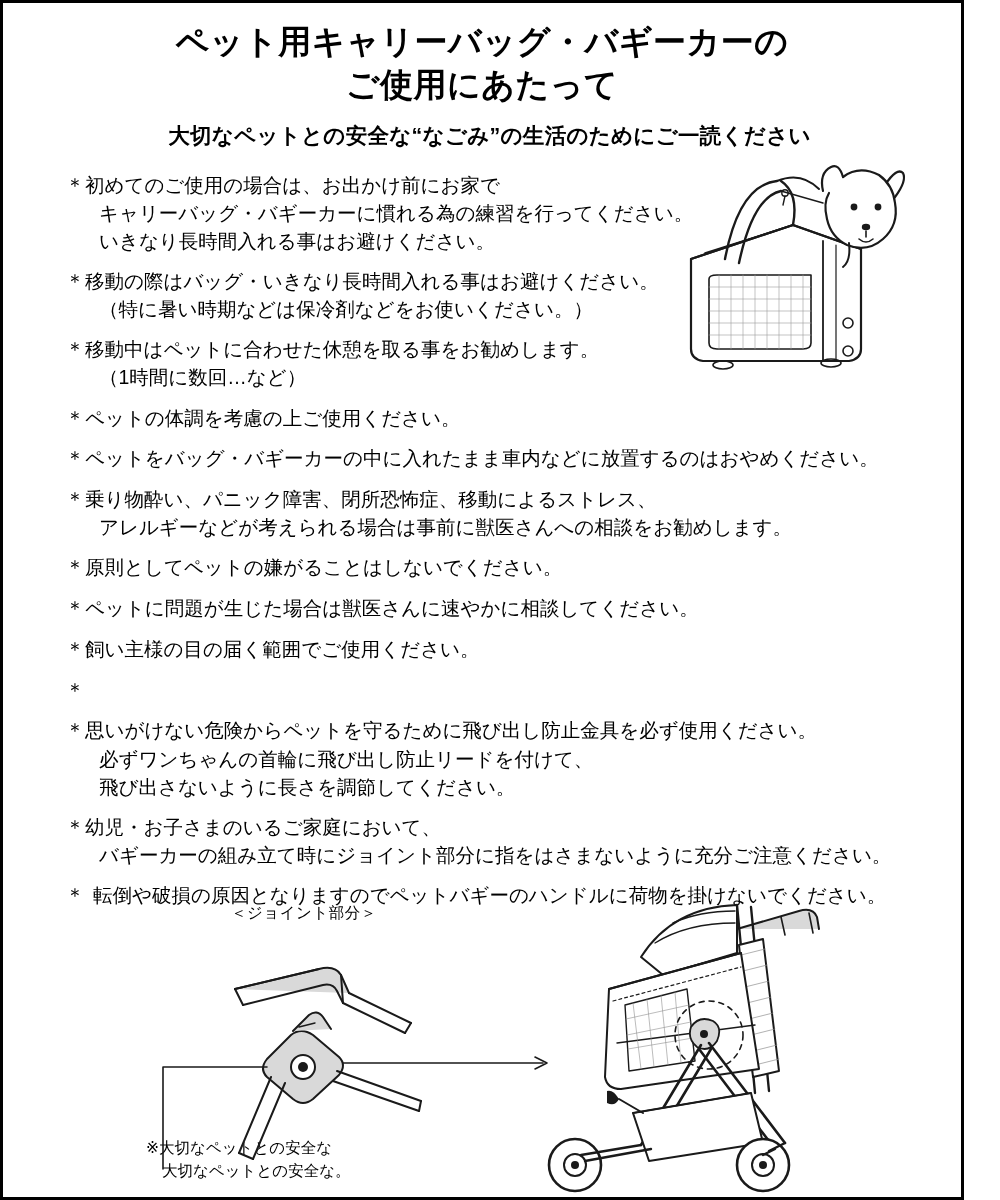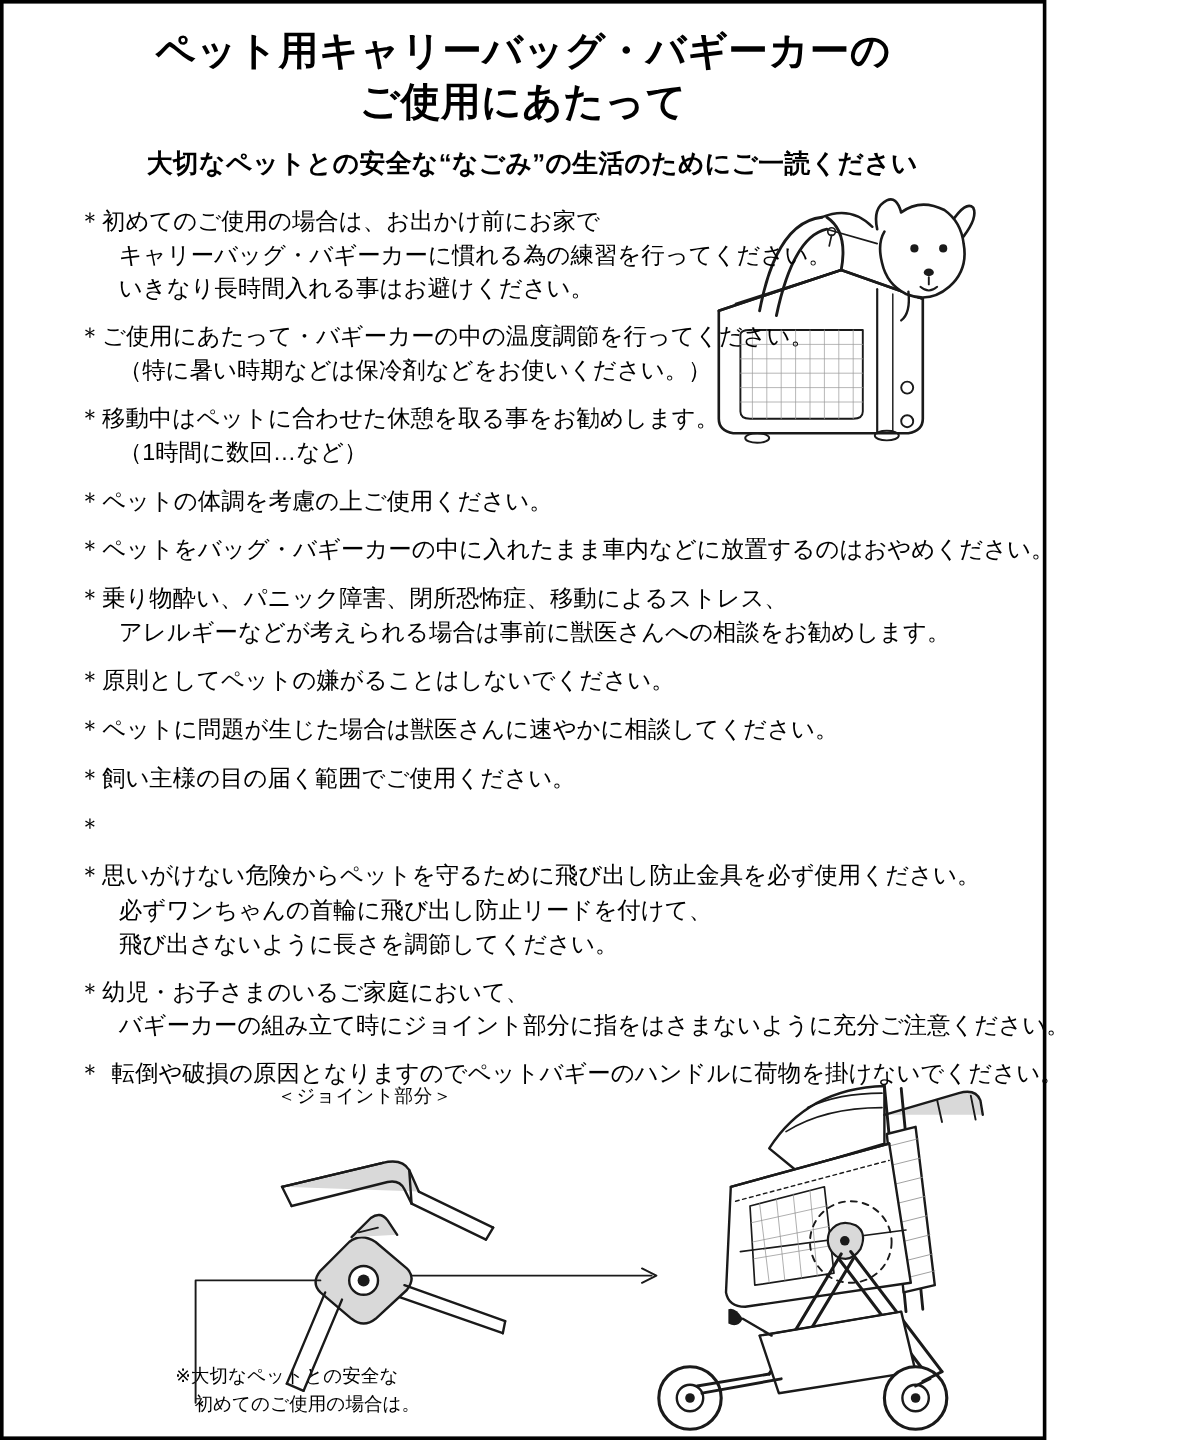--- a/index.html
+++ b/index.html
@@ -10,21 +10,21 @@
   body {
     width: 1000px;
     height: 1200px;
     font-family: "Liberation Sans", "DejaVu Sans", sans-serif;
     color: #000000;
     position: relative;
     overflow: hidden;
   }
   .page {
     position: relative;
-    width: 872px;
+    width: 964px;
     height: 1200px;
     box-sizing: border-box;
     border: 3px solid #000000;
   }
 
   
   .title-block {
     padding-top: 18px;
     text-align: center;
   }
@@ -174,21 +174,21 @@
       <span class="note-body">
         <div>初めてのご使用の場合は、お出かけ前にお家で</div>
         <div class="indent">キャリーバッグ・バギーカーに慣れる為の練習を行ってください。</div>
         <div class="indent">いきなり長時間入れる事はお避けください。</div>
       </span>
     </div>
 
     <div class="note">
       <span class="note-bullet">＊</span>
       <span class="note-body">
-        <div>ご使用にあたって・バギーカーの中の温度調節を行ってください。</div>
+        <div>移動の際はバッグ・いきなり長時間入れる事はお避けください。</div>
         <div class="indent">（特に暑い時期などは保冷剤などをお使いください。）</div>
       </span>
     </div>
 
     <div class="note">
       <span class="note-bullet">＊</span>
       <span class="note-body">
         <div>移動中はペットに合わせた休憩を取る事をお勧めします。</div>
         <div class="indent">（1時間に数回…など）</div>
       </span>
@@ -266,21 +266,21 @@
     </div>
 
   </div>
 
   <div class="bottom-area">
 
     <div class="joint-label">＜ジョイント部分＞</div>
 
     <div class="joint-caption">
       <div class="c1">※大切なペットとの安全な</div>
-      <div class="c2">初めてのご使用の場合は。</div>
+      <div class="c2">大切なペットとの安全な。</div>
     </div>
 
     <svg width="420" height="260" viewBox="0 0 420 260" style="position:absolute;left:140px;top:38px;" aria-hidden="true">
       <g fill="none" stroke="#1a1a1a" stroke-width="2" stroke-linejoin="round" stroke-linecap="round">
 
         <path d="M92 58 L176 38 Q192 34 198 44 L206 62" fill="#d9d9d9"></path>
         <path d="M92 58 L176 38"></path>
         <path d="M100 74 L180 54 Q190 52 194 60 L200 72" fill="none"></path>
         <path d="M92 58 L100 74"></path>
         <path d="M198 44 L200 72"></path>

